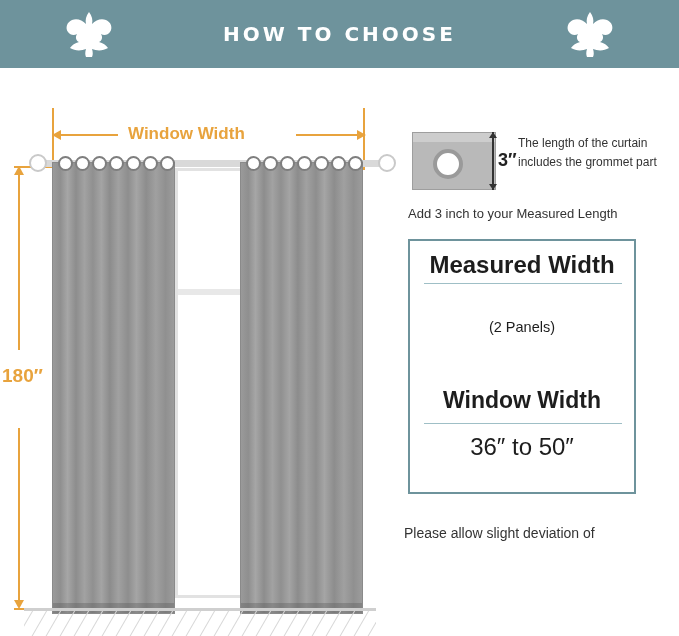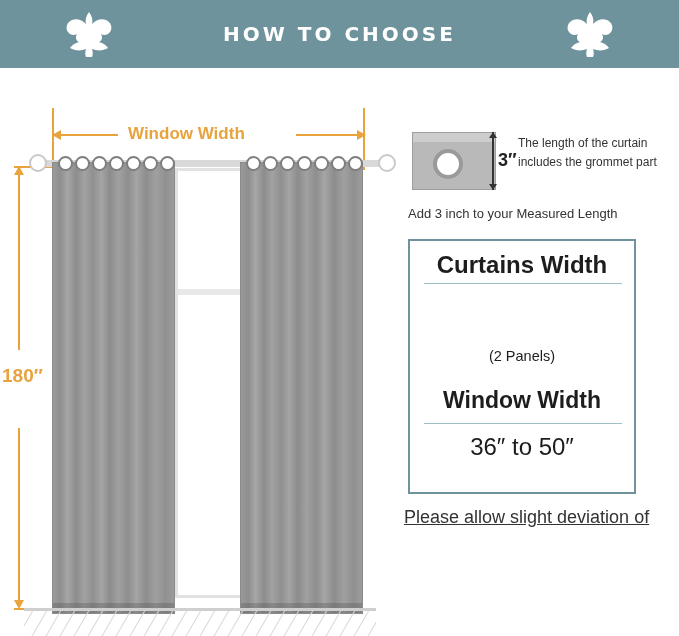--- a/index.html
+++ b/index.html
@@ -306,21 +306,20 @@
     position: absolute;
     left: 0; top: 48px; width: 100%;
     font-size: 22px;
     color: #1d1d1d;
   }
   #sb-panels {
     position: absolute;
     left: 0; top: 78px; width: 100%;
     font-size: 14.5px;
     color: #1d1d1d;
-    margin-top: 29px;
   }
   #sb-banner {
     position: absolute;
     left: 0; top: 104px;
     width: 100%;
     height: 30px;
     background: #6e939c;
     color: #ffffff;
     font-size: 19px;
     font-weight: bold;
@@ -339,26 +338,25 @@
   #sb-range {
     position: absolute;
     left: 0; top: 192px; width: 100%;
     font-size: 24px;
     color: #1d1d1d;
   }
 
   #deviation-note {
     position: absolute;
     left: 0;
-    top: 438px;
+    top: 454px;
     width: 262px;
-    font-size: 18px;
+    font-size: 14px;
     line-height: 22px;
     color: #333;
-    text-decoration: underline;
   }
 </style>
 </head>
 <body>
 
 <div id="page">
 
   <div id="header">
     <svg class="fleur left" viewBox="0 0 62 46">
       <path fill="#ffffff" d="M31 1c-3 4-4 8-3 12-4-4-9-6-14-4-5 2-7 8-4 12 2 3 6 4 9 2-2 3-1 7 2 8-4 1-7 3-9 6 5 3 11 3 16 1-1 3-1 6 0 8h6c1-2 1-5 0-8 5 2 11 2 16-1-2-3-5-5-9-6 3-1 4-5 2-8 3 2 7 1 9-2 3-4 1-10-4-12-5-2-10 0-14 4 1-4 0-8-3-12z"></path>
@@ -461,21 +459,21 @@
     </div>
     <div id="grommet-dim-line"></div>
     <div class="gd-arrow" style="left:85px; top:64px; border-bottom:6px solid #333;"></div>
     <div class="gd-arrow" style="left:85px; top:116px; border-top:6px solid #333;"></div>
     <div id="grommet-dim-label">3″</div>
 
     <div class="note-text" id="grommet-note">The length of the curtain includes the grommet part</div>
     <div class="note-text" id="add-inch-note">Add 3 inch to your Measured Length</div>
 
     <div id="suggestion-box">
-      <div id="sb-curtains-width">Curtains Width</div>
+      <div id="sb-curtains-width">Measured Width</div>
       <div class="sb-line" style="top:42px;"></div>
       <div id="sb-panels">(2 Panels)</div>
       <div id="sb-window-width">Window Width</div>
       <div class="sb-line" style="top:182px;"></div>
       <div id="sb-range">36″ to 50″</div>
     </div>
 
     <div id="deviation-note">
       <div>Please allow slight deviation of</div>
     </div>

